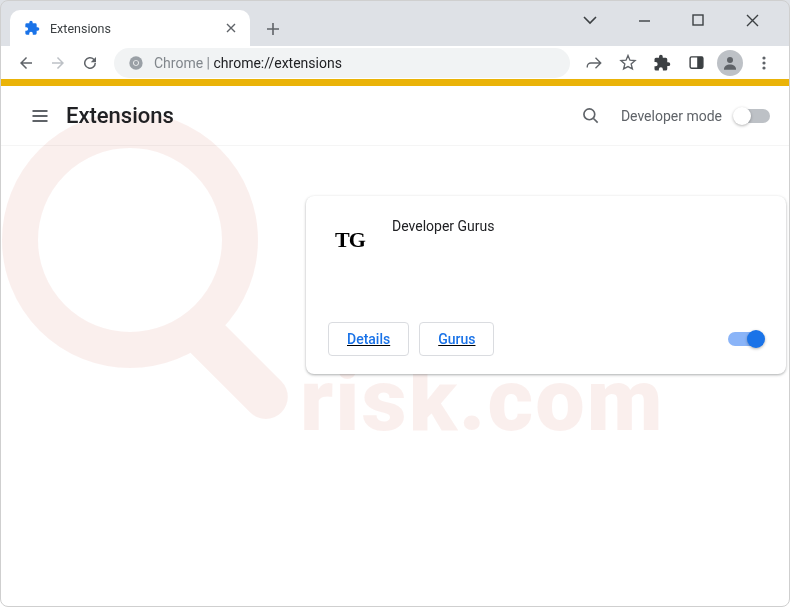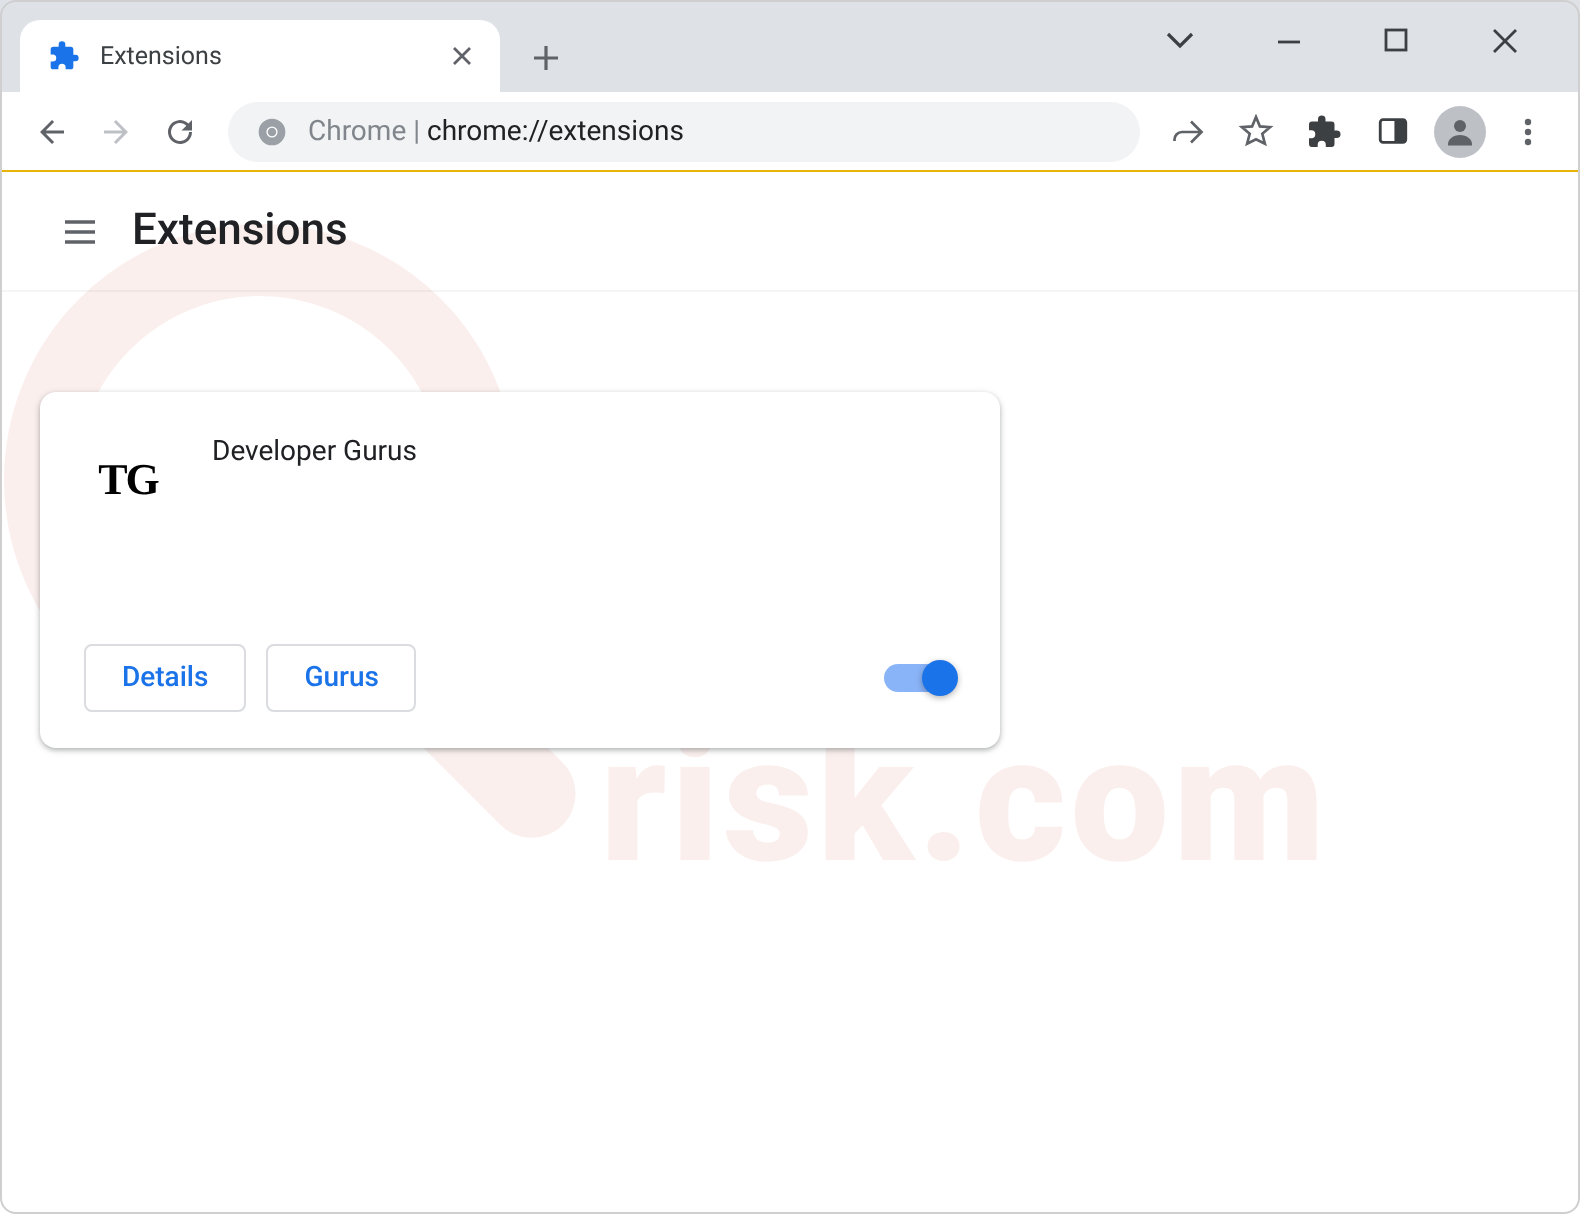--- a/index.html
+++ b/index.html
@@ -13,21 +13,21 @@
 .tab { background: #fff; height: 36px; margin-left: 10px; border-radius: 10px 10px 0 0; display: flex; align-items: center; padding: 0 10px 0 14px; min-width: 240px; position: relative; }
 .tab-icon { width: 16px; height: 16px; margin-right: 10px; display: flex; align-items: center; justify-content: center; }
 .tab-title { font-size: 12.5px; color: #3c4043; flex: 1; }
 .tab-close { width: 18px; height: 18px; display: flex; align-items: center; justify-content: center; border-radius: 50%; cursor: pointer; color: #5f6368; }
 .newtab { width: 30px; height: 30px; display: flex; align-items: center; justify-content: center; margin-left: 8px; margin-bottom: 2px; border-radius: 50%; cursor: pointer; color: #5f6368; }
 .window-controls { position: absolute; right: 0; top: 0; height: 40px; display: flex; align-items: center; gap: 30px; padding: 0 26px 0 10px; color: #3c4043; }
 .window-controls svg { display: block; }
 .wc { display: flex; align-items: center; justify-content: center; width: 24px; height: 24px; cursor: pointer; }
 
 
-.toolbar { height: 40px; background: #fff; display: flex; align-items: center; padding: 0 10px; border-bottom: 1px solid #eab308; position: relative; z-index: 1; }
+.toolbar { height: 40px; background: #fff; display: flex; align-items: center; padding: 0 10px; border-bottom: 7px solid #eab308; position: relative; z-index: 1; }
 .nav-btn { width: 32px; height: 32px; display: flex; align-items: center; justify-content: center; border-radius: 50%; color: #5f6368; cursor: pointer; }
 .nav-btn.disabled { color: #bdc1c6; cursor: default; }
 .addrbar { flex: 1; height: 30px; background: #f1f3f4; border-radius: 15px; display: flex; align-items: center; padding: 0 14px; margin: 0 8px; }
 .addr-icon { display: flex; align-items: center; margin-right: 10px; color: #5f6368; }
 .addr-text { font-size: 14px; color: #5f6368; }
 .addr-text .host { color: #80868b; }
 .addr-text .path { color: #202124; }
 .toolbar-right { display: flex; align-items: center; gap: 2px; }
 .tb-icon { width: 32px; height: 32px; display: flex; align-items: center; justify-content: center; border-radius: 50%; color: #5f6368; cursor: pointer; }
 .avatar { width: 26px; height: 26px; background: #bdc1c6; border-radius: 50%; display: flex; align-items: center; justify-content: center; }
@@ -38,26 +38,26 @@
 .ext-title { font-size: 22px; color: #202124; font-weight: 500; margin-left: 6px; }
 .ext-header-right { margin-left: auto; display: flex; align-items: center; gap: 12px; }
 .search-btn { width: 36px; height: 36px; display: flex; align-items: center; justify-content: center; cursor: pointer; color: #5f6368; }
 .devmode-label { font-size: 14px; color: #5f6368; }
 .toggle { width: 36px; height: 14px; background: #bdc1c6; border-radius: 10px; position: relative; cursor: pointer; }
 .toggle .knob { width: 18px; height: 18px; background: #fff; border-radius: 50%; position: absolute; left: -1px; top: -2px; box-shadow: 0 1px 3px rgba(0,0,0,0.3); }
 .toggle.on { background: #8ab4f8; }
 .toggle.on .knob { left: auto; right: -1px; background: #1a73e8; }
 
 
-.content { padding: 50px 20px; display: flex; justify-content: flex-start; position: relative; z-index: 1; }
+.content { padding: 50px 4px; display: flex; justify-content: flex-end; position: relative; z-index: 1; }
 .card { width: 480px; background: #fff; border-radius: 8px; box-shadow: 0 1px 3px rgba(60,64,67,0.3), 0 1px 2px rgba(60,64,67,0.15); padding: 20px 22px 18px 22px; }
 .card-top { display: flex; gap: 20px; align-items: flex-start; min-height: 90px; }
 .ext-icon { width: 44px; height: 44px; display: flex; align-items: center; justify-content: center; font-family: Georgia, serif; font-weight: 900; font-size: 22px; color: #000; letter-spacing: -1px; margin-top: 2px; }
 .ext-name { font-size: 14px; color: #202124; margin-top: 2px; }
-.card-bottom { display: flex; align-items: center; gap: 10px; margin-top: 16px; }
+.card-bottom { display: flex; align-items: center; gap: 10px; margin-top: 16px; text-decoration: underline; }
 .card-btn { height: 34px; padding: 0 18px; border: 1px solid #dadce0; border-radius: 4px; background: #fff; color: #1a73e8; font-size: 14px; cursor: pointer; font-weight: 500; }
 .card-toggle { margin-left: auto; }
 
 
 .frame-border { position: absolute; inset: 0; border: 1px solid #cfcfcf; border-radius: 8px; pointer-events: none; z-index: 2; }
 </style>
 </head>
 <body>
 
 <svg class="watermark" viewBox="0 0 790 607">
@@ -183,20 +183,32 @@
   </div>
 </div>
 
 <div class="ext-header">
   <div class="menu-btn">
     <svg width="20" height="20" viewBox="0 0 24 24">
         <path stroke="#5f6368" stroke-width="2.2" d="M3 6h18M3 12h18M3 18h18"></path>
       </svg>
   </div>
   <div class="ext-title">Extensions</div>
+  <div class="ext-header-right">
+    <div class="search-btn">
+      <svg width="20" height="20" viewBox="0 0 24 24">
+          <circle cx="10" cy="10" r="6.5" fill="none" stroke="#5f6368" stroke-width="2"></circle>
+          <path stroke="#5f6368" stroke-width="2" d="M15 15l5 5"></path>
+        </svg>
+    </div>
+    <div class="devmode-label">Developer mode</div>
+    <div class="toggle">
+        <div class="knob"></div>
+      </div>
+  </div>
 </div>
 
 <div class="content">
   <div class="card">
     <div class="card-top">
       <div class="ext-icon">TG</div>
       <div class="ext-name">Developer Gurus</div>
     </div>
     <div class="card-bottom">
       <button class="card-btn">Details</button>

